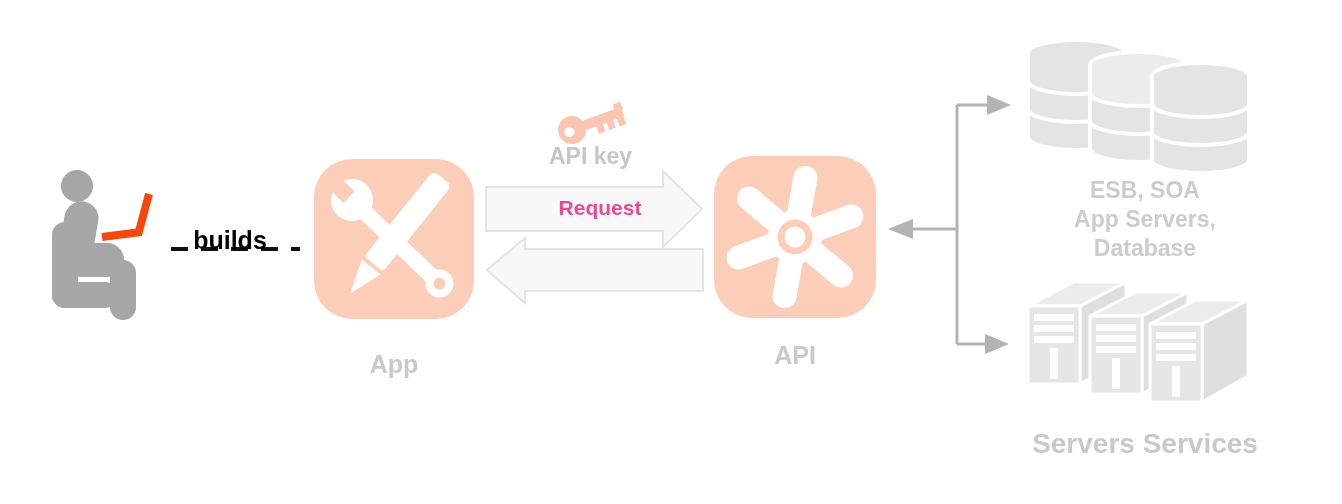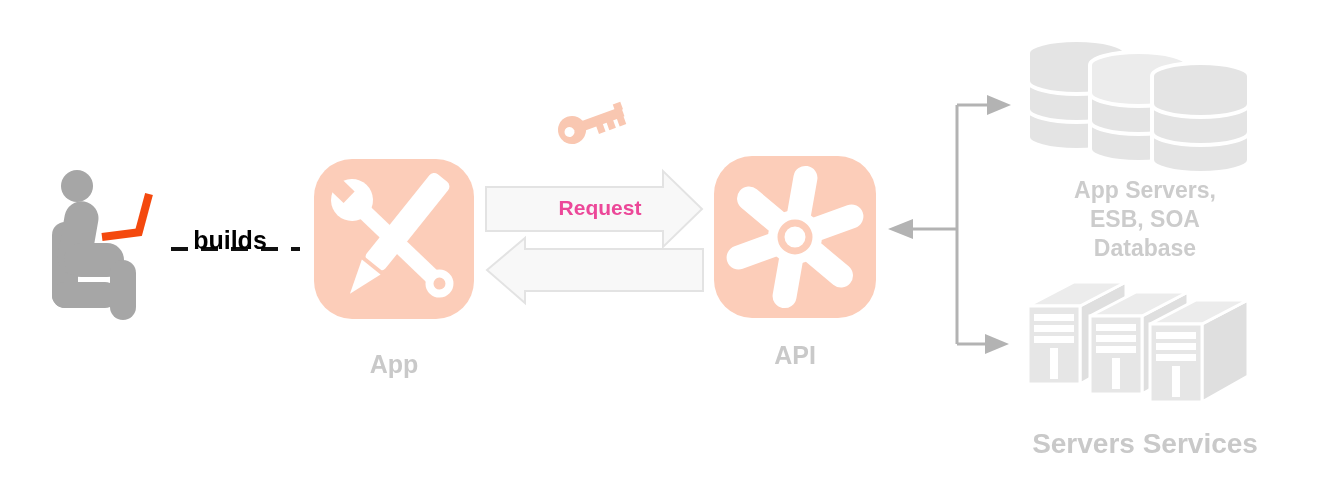--- a/index.html
+++ b/index.html
@@ -157,26 +157,27 @@
         </g>
       </g>
     </g>
   </svg>
 
 
   <div class="lbl lbl-black builds-label">builds</div>
 
   <div class="lbl app-label">App</div>
 
+  <div class="lbl apikey-label">API key</div>
 
   <div class="lbl request-label">Request</div>
 
 
   <div class="lbl api-label">API</div>
 
   <div class="lbl esb-label">
+    <div>ESB, SOA</div>
     <div>App Servers,</div>
-    <div>ESB, SOA</div>
     <div>Database</div>
   </div>
 
   <div class="lbl backend-label">Servers Services</div>
 </div>
 
 </body></html>

